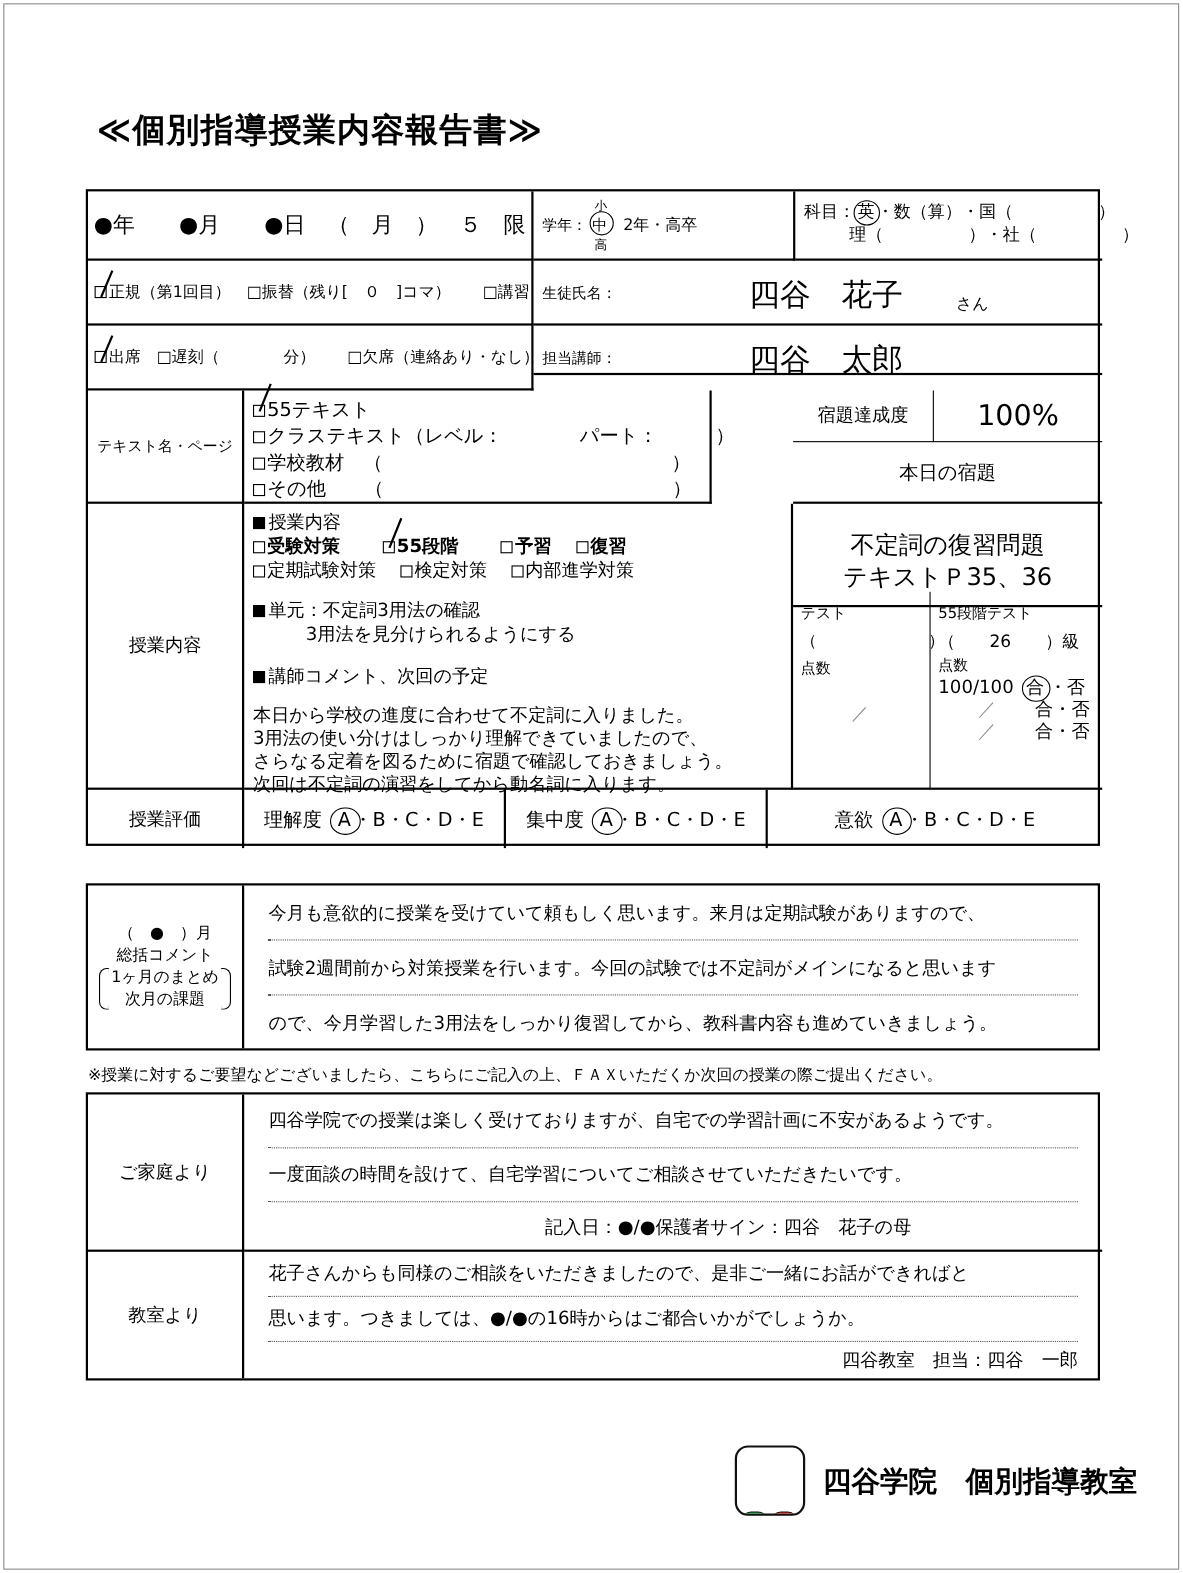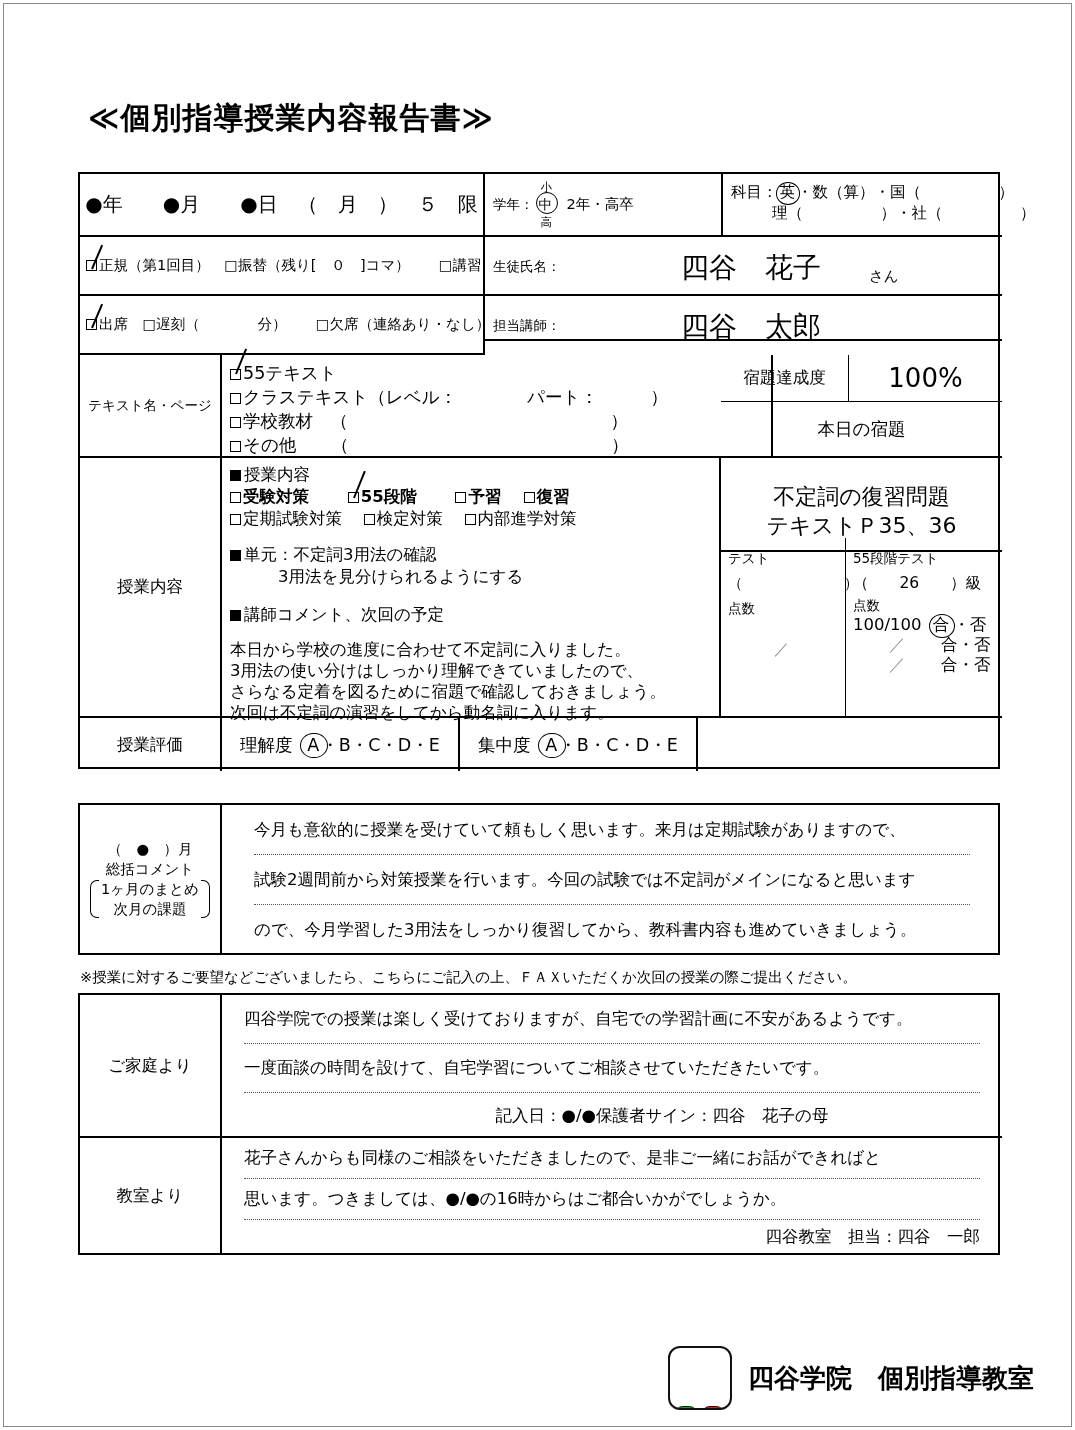--- a/index.html
+++ b/index.html
@@ -152,21 +152,21 @@
 
     <div class="cellbox bdr-b" style="left:405px; top:122px; width:517px; height:45px;">
       <span class="f13" style="position:absolute; left:8px; top:21px;">担当講師：</span>
       <span class="f28 handwrite" style="position:absolute; left:196px; top:12px;">四谷　太郎</span>
     </div>
 
     <div class="cellbox ctr bdr-b bdr-r" style="left:0; top:181px; width:142px; height:103px;">
       <span class="f13">テキスト名・ページ</span>
     </div>
 
-    <div class="cellbox bdr-b bdr-r" style="left:142px; top:181px; width:551px; height:103px; padding:6px 0 0 8px;">
+    <div class="cellbox bdr-b bdr-r" style="left:142px; top:181px; width:425px; height:103px; padding:6px 0 0 8px;">
       <div class="f17 nowrap" style="line-height:24px; position:relative;">
         <span style="position:relative; display:inline-block;">
           <span class="cb"></span>
           <span class="check-stroke" style="left:5px; top:-14px; height:27px; transform:rotate(22deg);"></span>
         </span><span>55テキスト</span>
       </div>
       <div class="f17 nowrap" style="line-height:24px;">
         <span class="cb"></span><span>クラステキスト（レベル：　　　　パート：　　　）</span>
       </div>
       <div class="f17 nowrap" style="line-height:24px;">
@@ -271,36 +271,42 @@
         <span>理解度</span>
         <span class="circ" style="margin-left:7px;">A</span><span>・B・C・D・E</span>
       </span>
     </div>
     <div class="cellbox ctr bdr-r" style="left:380px; top:544px; width:238px; height:53px;">
       <span class="f17 nowrap">
         <span>集中度</span>
         <span class="circ" style="margin-left:7px;">A</span><span>・B・C・D・E</span>
       </span>
     </div>
+    <div class="cellbox ctr" style="left:618px; top:544px; width:304px; height:53px;">
+      <span class="f17 nowrap">
+        <span>意欲</span>
+        <span class="circ" style="margin-left:7px;">A</span><span>・B・C・D・E</span>
+      </span>
+    </div>
   </div>
 
   <div class="tbl" style="left:78px; top:803px; width:922px; height:152px;">
 
     <div class="cellbox bdr-r ctr" style="left:0; top:0; width:142px; height:148px; flex-direction:column;">
       <div class="f14" style="line-height:20px;">（　●　）月</div>
       <div class="f14" style="line-height:20px;">総括コメント</div>
       <div style="position:relative; padding:0 11px;">
         <div class="f14" style="line-height:20px;">1ヶ月のまとめ</div>
         <div class="f14" style="line-height:20px;">次月の課題</div>
         <span style="position:absolute; left:0px; top:1px; width:9px; height:38px; border:1.6px solid #000; border-right:none; border-radius:7px 0 0 7px;"></span>
         <span style="position:absolute; right:0px; top:1px; width:9px; height:38px; border:1.6px solid #000; border-left:none; border-radius:0 7px 7px 0;"></span>
       </div>
     </div>
 
-    <div class="cellbox" style="left:142px; top:0; width:780px; height:148px; padding:0 32px;">
+    <div class="cellbox" style="left:142px; top:0; width:780px; height:148px; padding:0 22px;">
       <div class="f16 nowrap" style="height:49px; line-height:49px;">今月も意欲的に授業を受けていて頼もしく思います。来月は定期試験がありますので、</div>
       <div class="dotline"></div>
       <div class="f16 nowrap" style="height:49px; line-height:49px;">試験2週間前から対策授業を行います。今回の試験では不定詞がメインになると思います</div>
       <div class="dotline"></div>
       <div class="f16 nowrap" style="height:49px; line-height:49px;">ので、今月学習した3用法をしっかり復習してから、教科書内容も進めていきましょう。</div>
     </div>
   </div>
 
   <div class="f14 nowrap" style="position:absolute; left:80px; top:968px;">※授業に対するご要望などございましたら、こちらにご記入の上、ＦＡＸいただくか次回の授業の際ご提出ください。</div>
 
@@ -325,21 +331,21 @@
     </div>
     <div class="cellbox" style="left:142px; top:143px; width:780px; height:115px; padding:0 22px;">
       <div class="f16 nowrap" style="height:40px; line-height:40px;">花子さんからも同様のご相談をいただきましたので、是非ご一緒にお話ができればと</div>
       <div class="dotline"></div>
       <div class="f16 nowrap" style="height:40px; line-height:40px;">思います。つきましては、●/●の16時からはご都合いかがでしょうか。</div>
       <div class="dotline"></div>
       <div class="f16 nowrap" style="height:33px; line-height:33px; text-align:right;">四谷教室　担当：四谷　一郎</div>
     </div>
   </div>
 
-  <div class="logo-wrap" style="left:668px; top:1346px;">
+  <div class="logo-wrap" style="left:668px; top:1314px;">
     <div class="logo-badge">
       <div class="kid" style="left:4px;">
         <div class="hat" id="hatL" style="background: rgb(26, 156, 62);"></div>
 
       </div>
       <div class="kid" style="left:31px;">
         <div class="hat" id="hatR" style="background: rgb(224, 32, 32);"></div>
 
       </div>
     </div>

